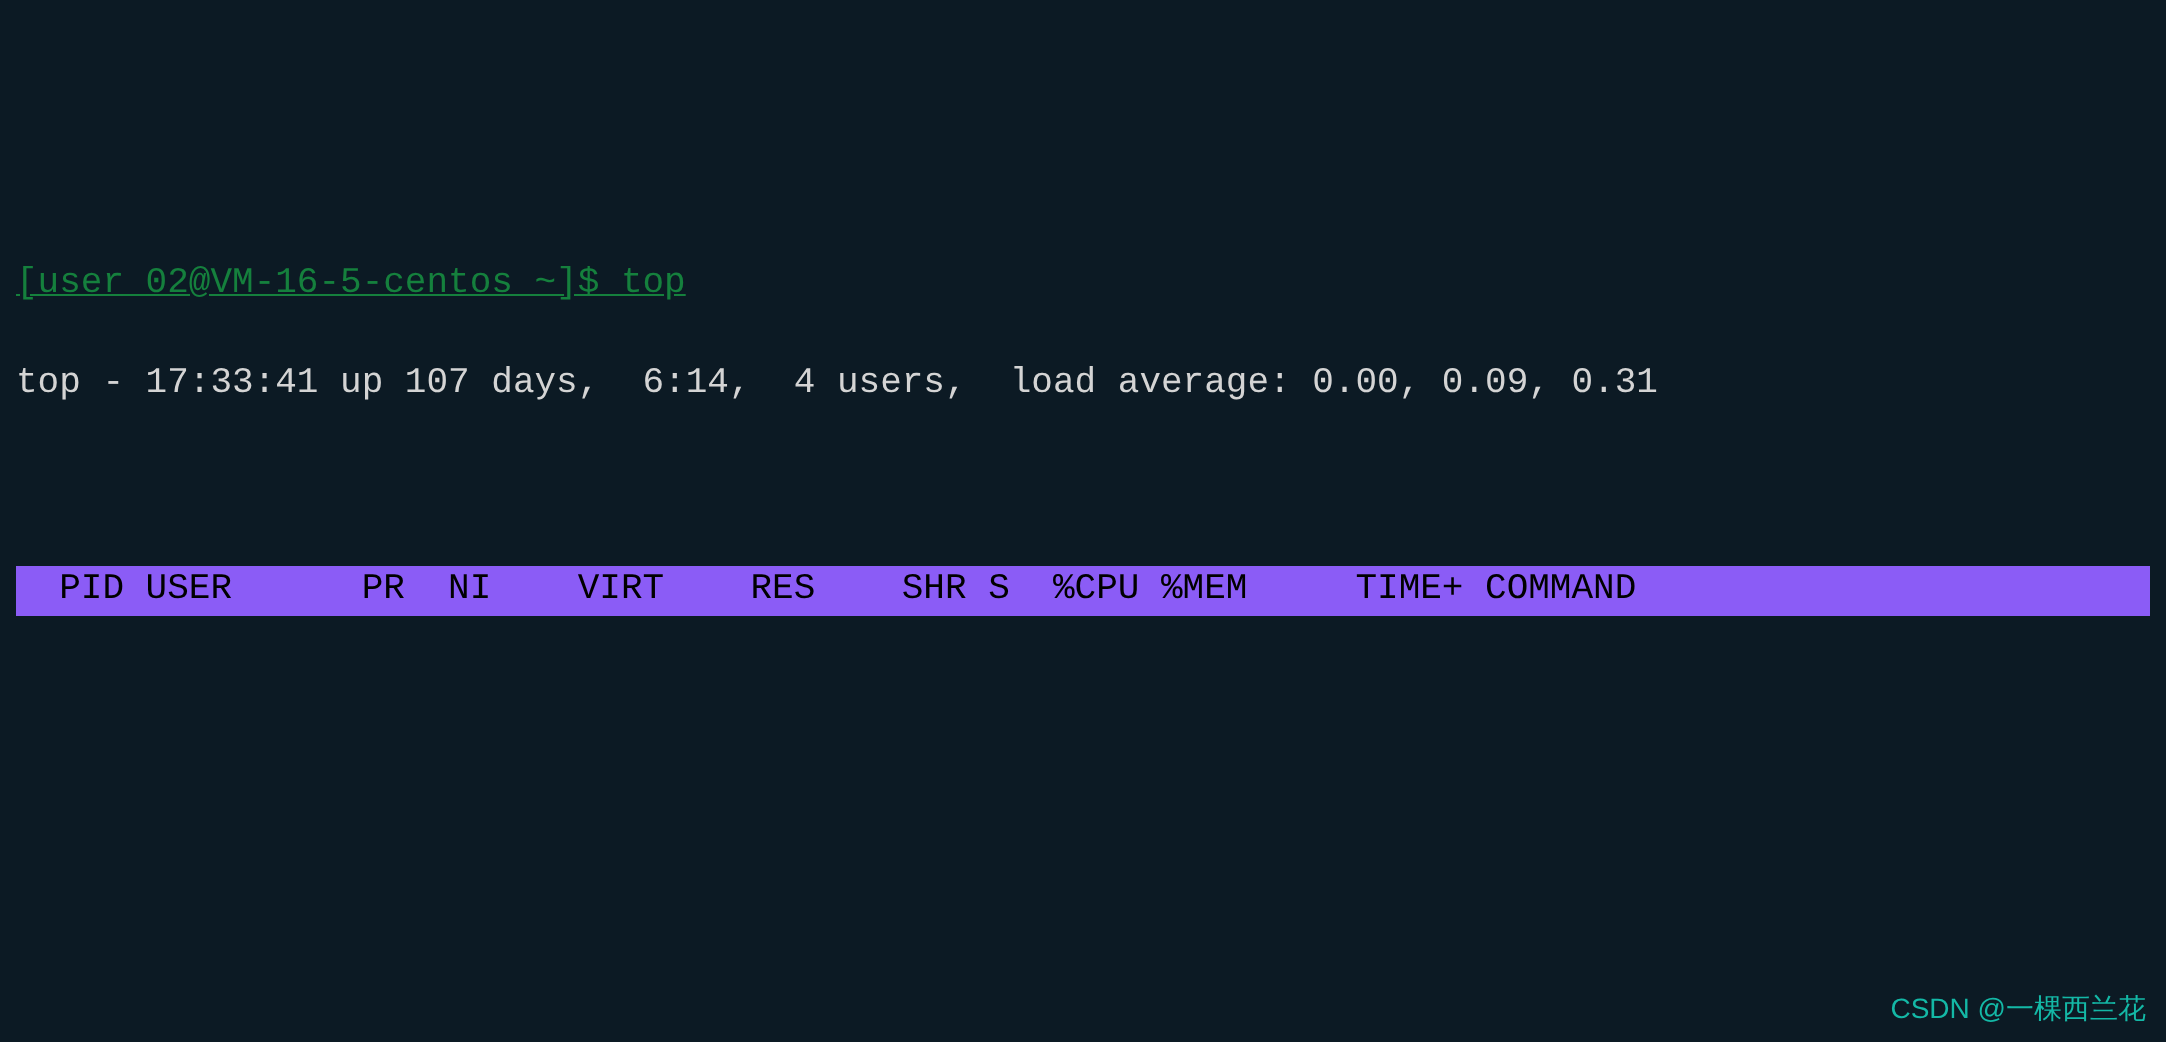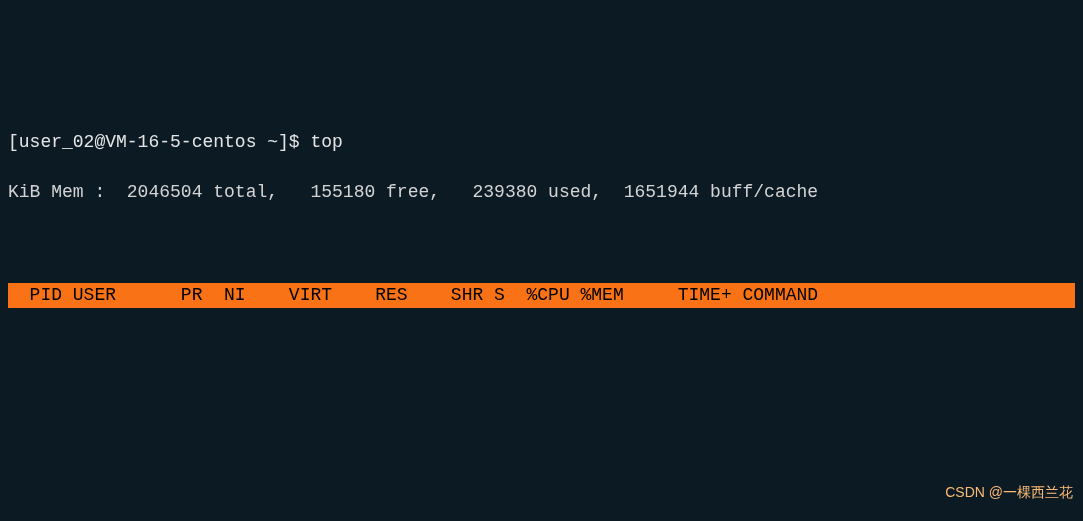--- a/index.html
+++ b/index.html
@@ -9,47 +9,47 @@
       font-family: 'Consolas', 'Monaco', 'Courier New', monospace;
       font-size: 18px;
       line-height: 1.4;
       padding: 4px 8px;
       white-space: pre;
       width: 1083px;
       height: 521px;
       overflow: hidden;
       position: relative;
     }
-    .prompt-line { color: #e5e5e5; }
+    .prompt-line { color: #15803d; text-decoration: underline; }
     .summary { color: #d4d4d4; margin-bottom: 2px; }
     .header-row {
-      background: #f97316;
+      background: #8b5cf6;
       color: #000;
       font-weight: normal;
       display: inline-block;
       width: 100%;
     }
     .watermark {
       position: absolute;
-      bottom: 18px;
+      bottom: 6px;
       right: 10px;
-      color: #fdba74;
+      color: #14b8a6;
       font-size: 14px;
       font-family: sans-serif;
     }
     .row { display: block; }
   </style>
 </head>
 <body>
 
 
 
 <div>
 <span class="prompt-line row">[user_02@VM-16-5-centos ~]$ top</span>
-<span class="summary row">KiB Mem :  2046504 total,   155180 free,   239380 used,  1651944 buff/cache</span>
+<span class="summary row">top - 17:33:41 up 107 days,  6:14,  4 users,  load average: 0.00, 0.09, 0.31</span>
 <span class="row"> </span>
 <span class="header-row row" id="header">  PID USER      PR  NI    VIRT    RES    SHR S  %CPU %MEM     TIME+ COMMAND                      </span>
 
 </div>
 <div class="watermark">CSDN @一棵西兰花</div>
 
 
 
 
 </body></html>

